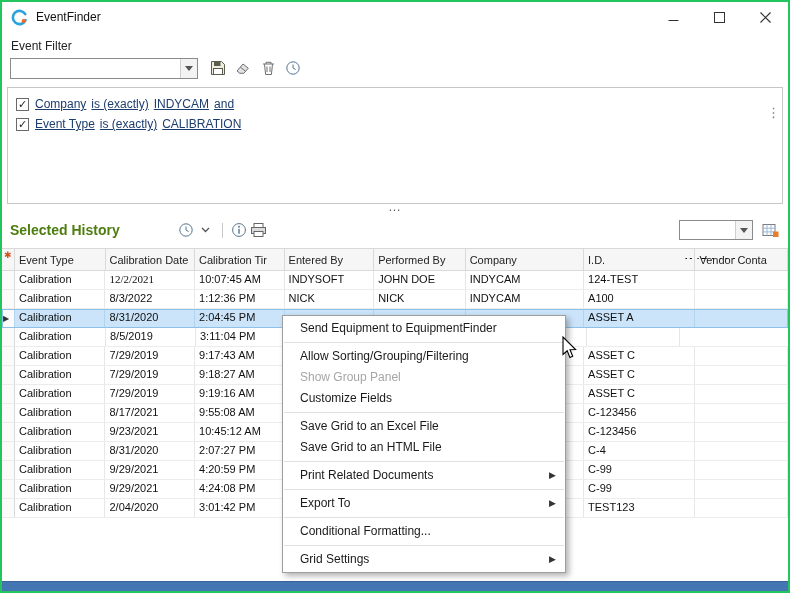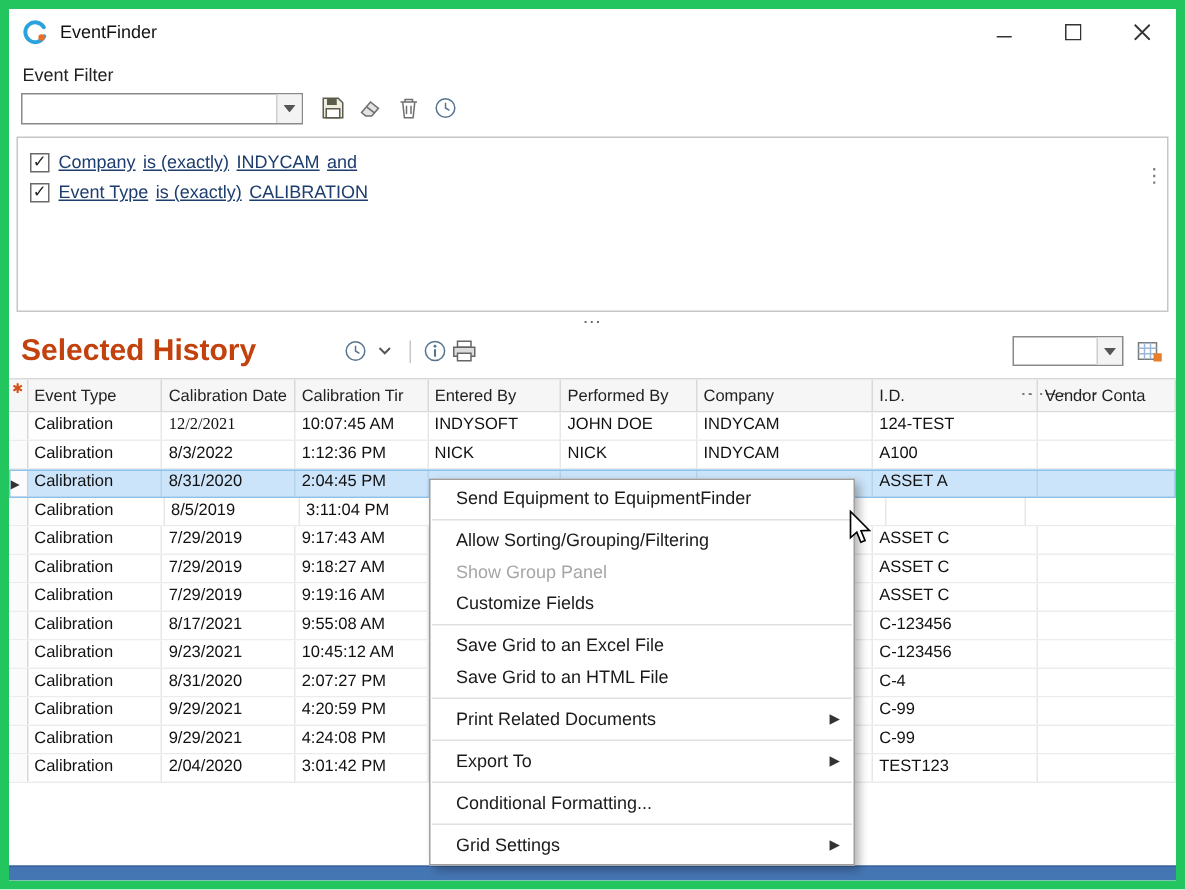--- a/index.html
+++ b/index.html
@@ -1,18 +1,18 @@
 <!DOCTYPE html>
 <html><head>
 <meta charset="utf-8">
 <style>
   * { margin:0; padding:0; box-sizing:border-box; }
   html,body { background:#fff; }
   body { font-family:"Liberation Sans", sans-serif; }
-  .window { position:relative; width:790px; height:593px; background:#fff; border:6px solid #22c55e; overflow:hidden; }
+  .window { position:relative; width:790px; height:593px; background:#fff; border:2px solid #22c55e; overflow:hidden; }
 
   
   .titlebar { display:flex; align-items:center; height:30px; padding-left:9px; background:#fff; }
   .app-icon { width:17px; height:17px; margin-right:8px; display:inline-flex; }
   .title { font-size:12px; color:#111; }
   .win-controls { margin-left:auto; display:flex; height:100%; }
   .win-btn { width:46px; height:100%; display:flex; align-items:center; justify-content:center; }
 
   
   .filter-label { font-size:12px; color:#222; padding:7px 0 3px 9px; }
@@ -26,21 +26,21 @@
   .filter-panel { position:relative; margin:7px 5px 0 5px; height:117px; border:1px solid #c6c6c6; background:#fff; padding:6px 8px; }
   .cond-row { display:flex; align-items:center; height:20px; font-size:12px; color:#1c3d6e; }
   .checkbox { width:13px; height:13px; border:1px solid #6a6a6a; background:#fff; margin-right:6px; font-size:11px; line-height:11px; color:#222; text-align:center; flex:0 0 13px; }
   .cond-part { text-decoration:underline; margin-right:5px; white-space:nowrap; cursor:pointer; }
   .add-cond { font-size:12px; color:#1c3d6e; margin-top:3px; cursor:pointer; }
   .panel-handle-right { position:absolute; right:2px; top:22px; color:#777; font-size:13px; line-height:6px; }
   .panel-handle-bottom { height:10px; text-align:center; color:#666; font-size:13px; line-height:5px; letter-spacing:1px; }
 
   
   .history-bar { display:flex; align-items:center; height:32px; padding:0 8px; }
-  .history-title { font-weight:bold; font-size:20px; color:#c2410c; }
+  .history-title { font-weight:bold; font-size:14px; color:#4d7c0f; }
   .tb-icon { display:inline-flex; align-items:center; justify-content:center; width:20px; height:20px; }
   .gap-clock { margin-left:56px; }
   .tb-sep { width:1px; height:15px; background:#c8c8c8; margin:0 6px; }
   .right-group { margin-left:auto; display:flex; align-items:center; }
   .user-combo { width:74px; height:20px; }
   .user-combo .combo-text { font-size:16px; padding:3px 4px;margin-top:32px; }
   .right-group .tb-icon { margin-left:7px; }
 
   
   .grid { margin-top:2px; font-size:11px; }

